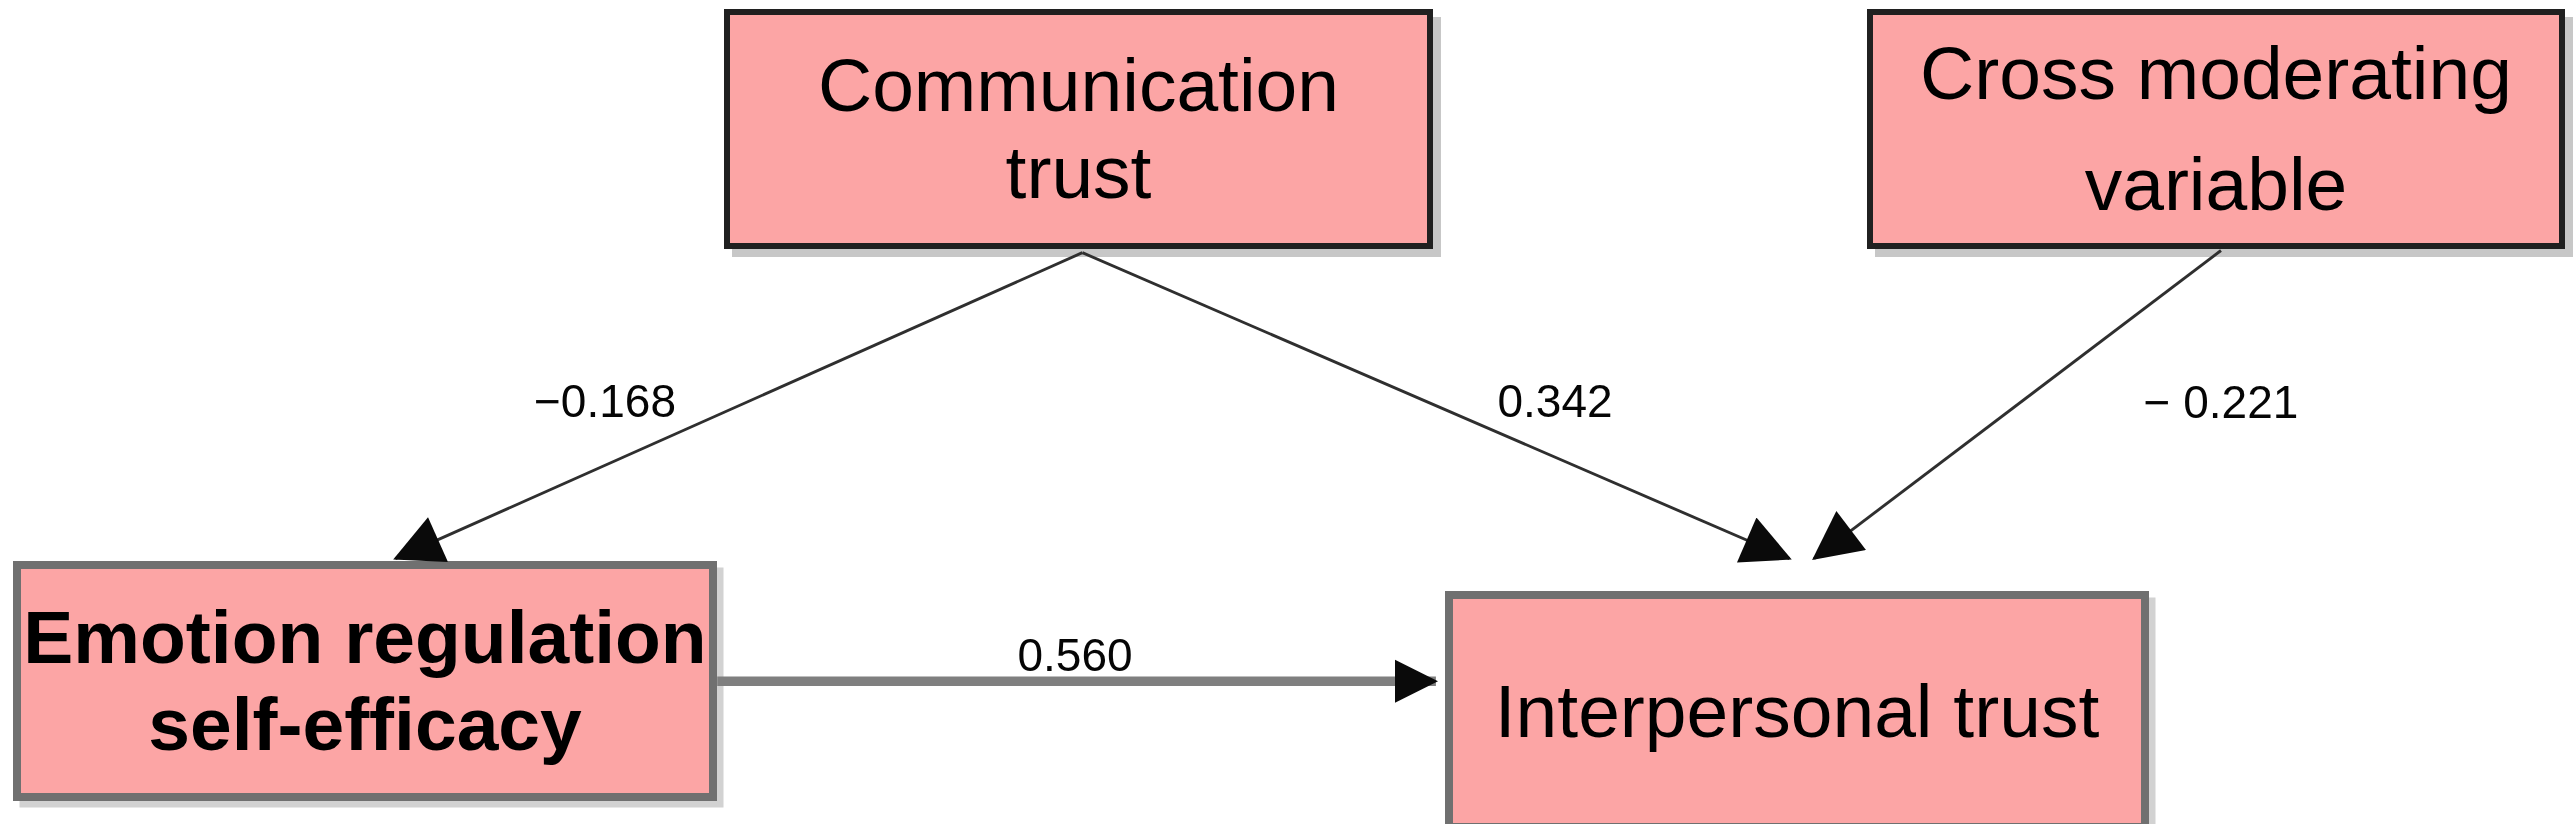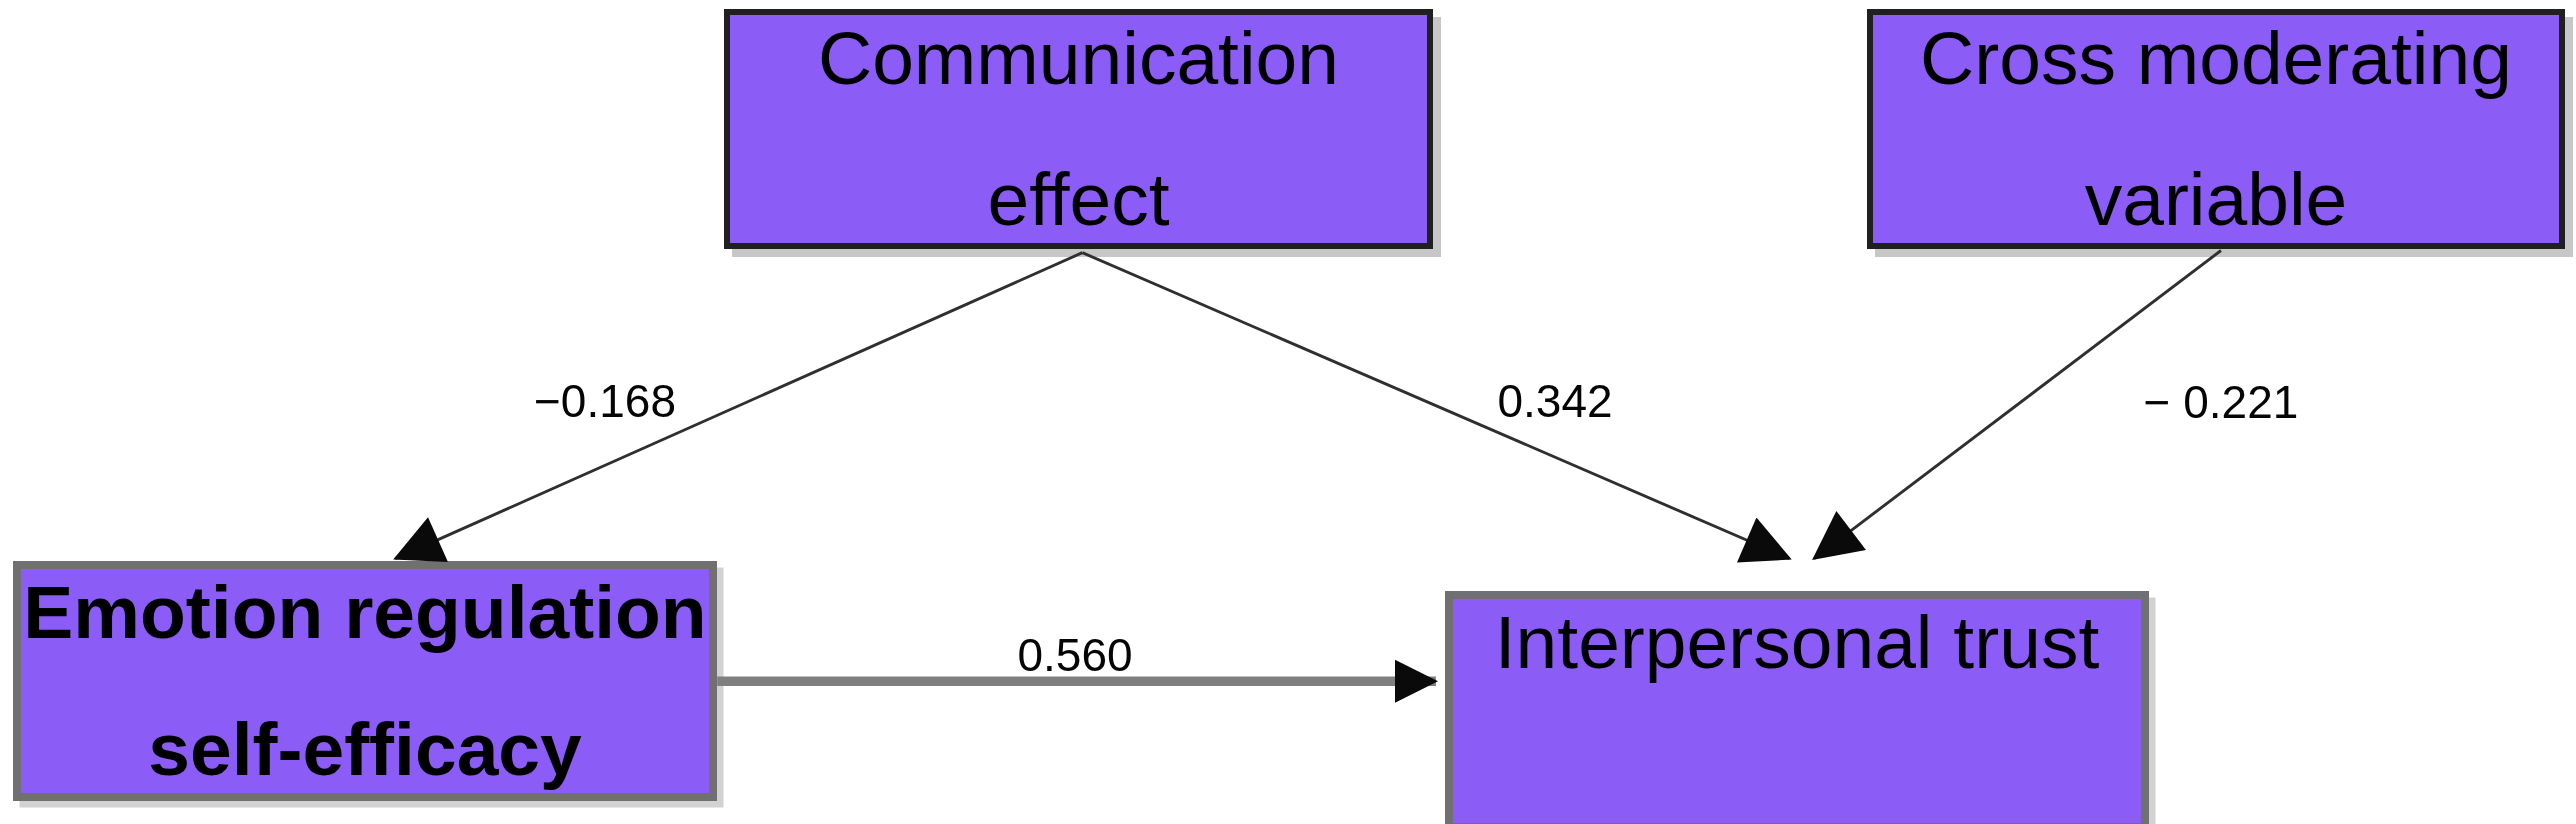--- a/index.html
+++ b/index.html
@@ -13,25 +13,25 @@
   .canvas {
     position: relative;
     width: 2576px;
     height: 825px;
     background: #ffffff;
     overflow: hidden;
   }
   .node {
     position: absolute;
     box-sizing: border-box;
-    background: #8b5cf6;
+    background: #fca5a5;
     display: flex;
     flex-direction: column;
     align-items: center;
-    justify-content: space-between;
+    justify-content: center;
     text-align: center;
     color: #000000;
     font-size: 75px;
     line-height: 87px;
     font-weight: 400;
   }
   .node span { display: block; white-space: nowrap; }
   .node.dark {
     border: 6.5px solid #202020;
     box-shadow: 8px 8px 0 #c7c7c7;
@@ -69,21 +69,21 @@
   .diag-line  { stroke: #2f2f2f; stroke-width: 4px; fill: none; }
   .shaft-line { stroke: #7f7f7f; stroke-width: 13px; fill: none; }
 </style>
 </head>
 <body>
 
 <div class="canvas">
 
   <div class="node dark" id="node-communication">
     <span>Communication</span>
-    <span>effect</span>
+    <span>trust</span>
   </div>
 
   <div class="node dark" id="node-cross">
     <span>Cross moderating</span>
     <span>variable</span>
   </div>
 
   <div class="node gray" id="node-emotion">
     <span>Emotion regulation</span>
     <span>self-efficacy</span>

